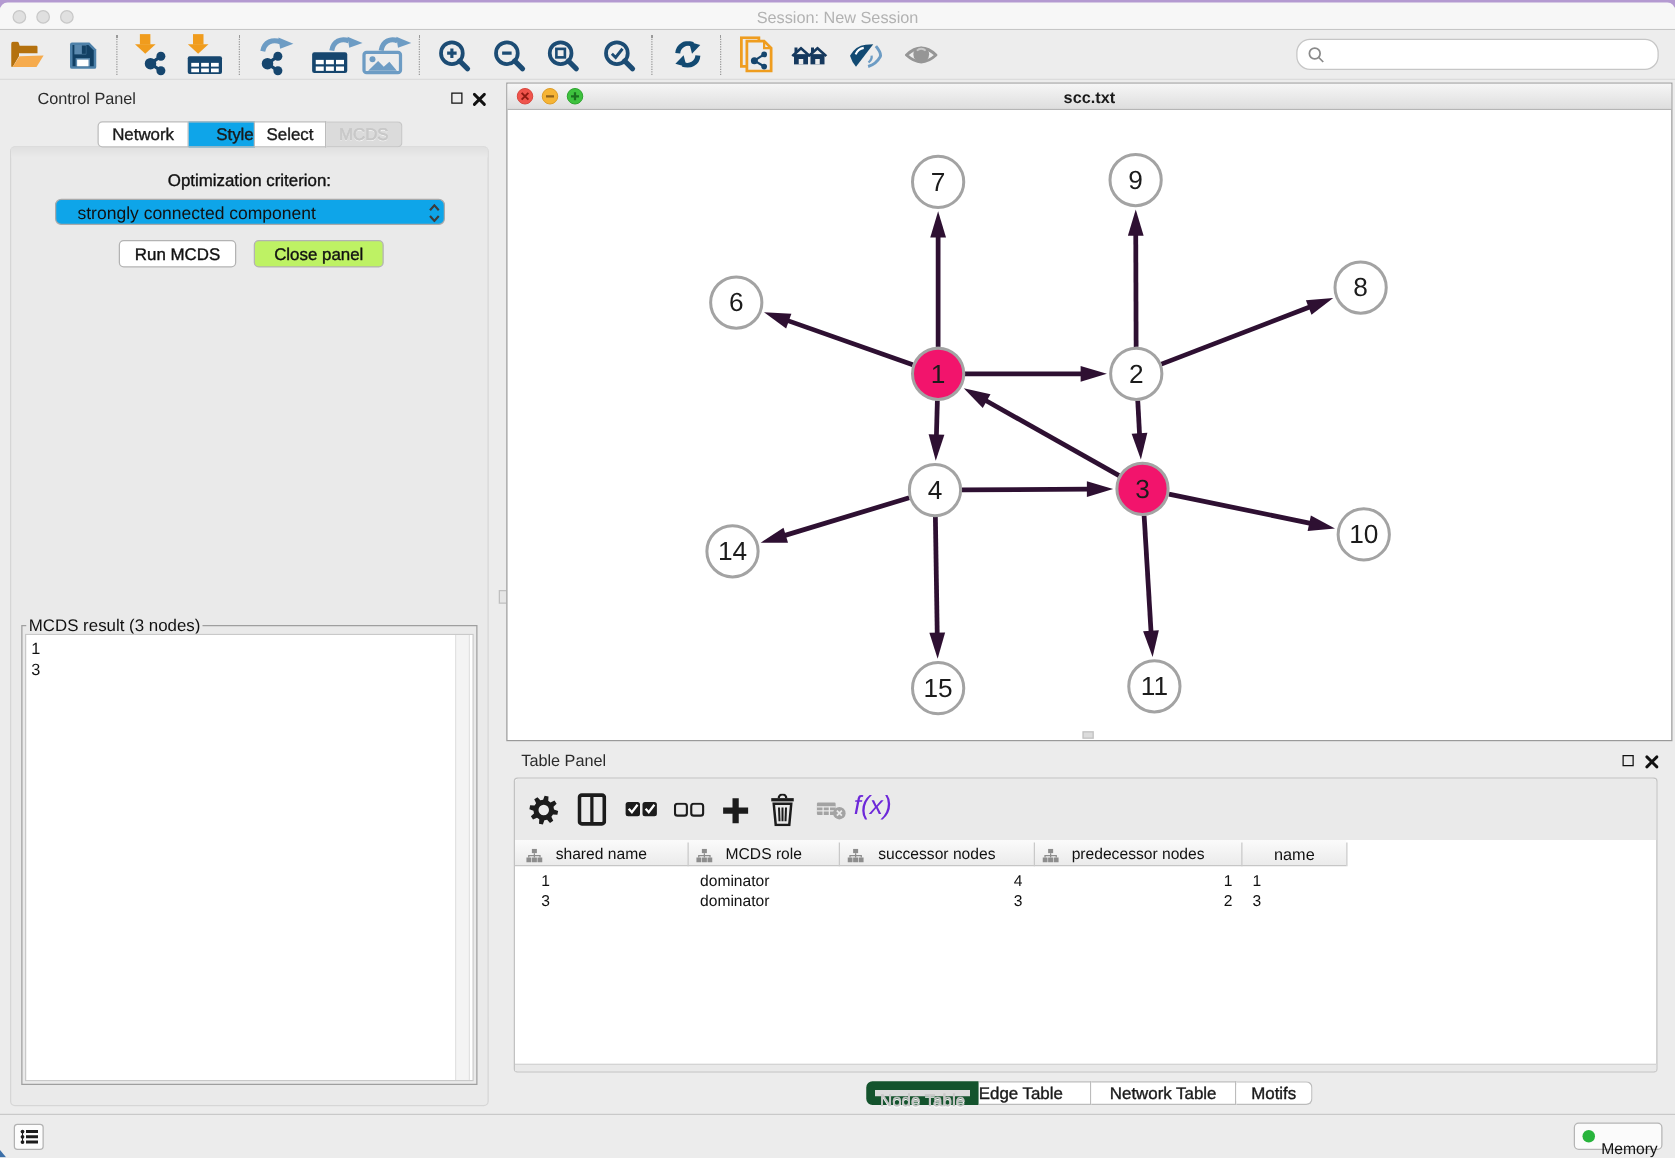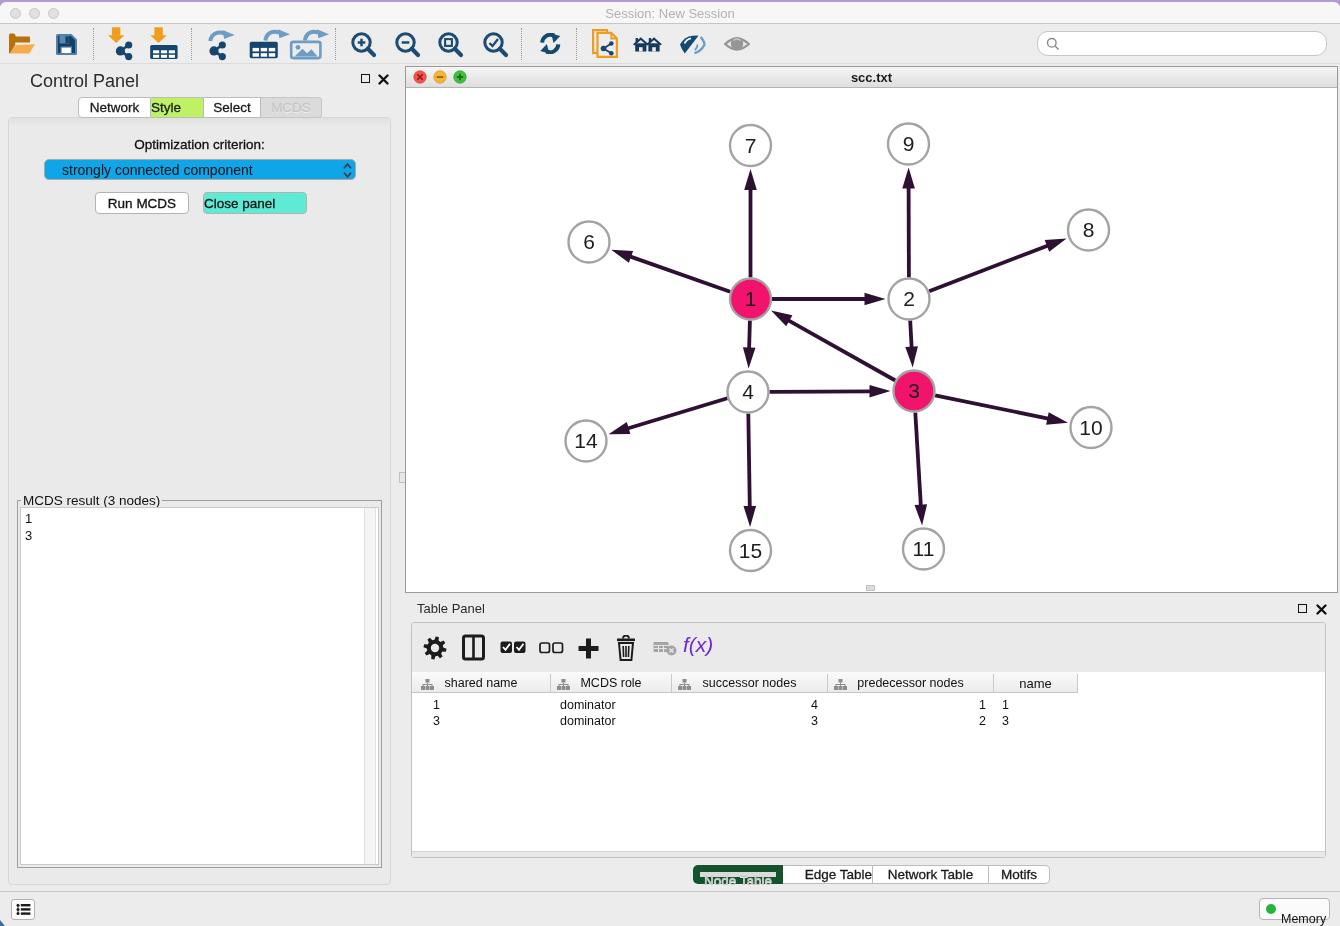--- a/index.html
+++ b/index.html
@@ -174,45 +174,45 @@
 <path d="M9.5,5.5 a5,5 0 0 1 7,0" fill="none" stroke="#c9c9c9" stroke-width="1.6"></path>
 </svg>
 </div>
 
 <div class="abs" style="left:1037px;top:31px;width:290px;height:25px;background:#fff;border:1px solid #c6c6c6;border-radius:11px"></div>
 <svg class="abs" style="left:1046px;top:37px" width="14" height="14" viewBox="0 0 14 14">
 <circle cx="5.8" cy="5.8" r="4.3" fill="none" stroke="#8a8a8a" stroke-width="1.4"></circle>
 <line x1="9" y1="9" x2="12.6" y2="12.6" stroke="#8a8a8a" stroke-width="1.4"></line>
 </svg>
 
-<div class="abs" style="left:30px;top:71px;font-size:18px;color:#2b2b2b">Control Panel</div>
+<div class="abs" style="left:30px;top:71px;font-size:13px;color:#2b2b2b">Control Panel</div>
 <div class="abs" style="left:361px;top:74px;width:9px;height:9px;border:1.6px solid #111"></div>
 <svg class="abs" style="left:378px;top:74px" width="11" height="11" viewBox="0 0 11 11">
 <path d="M1.5,1.5 L9.5,9.5 M9.5,1.5 L1.5,9.5" stroke="#111" stroke-width="2.3" stroke-linecap="round"></path>
 </svg>
 
 <div class="abs" style="left:8px;top:117px;width:383px;height:768px;background:#eaeaea;border:1px solid #d6d6d6;border-radius:4px"></div>
 <div class="abs" style="left:9px;top:118px;width:381px;height:8px;background:linear-gradient(#e0e0e0,#eaeaea)"></div>
 
 <div class="abs" style="left:78px;top:97px;height:21px;display:flex;font-size:13.5px">
 <div style="width:73px;background:#fff;border:1px solid #bcbcbc;border-radius:4px 0 0 4px;text-align:center;line-height:20px;color:#1a1a1a;-webkit-text-stroke:0.3px #1a1a1a">Network</div>
-<div style="width:53px;background:#bef264;border:1px solid #bcbcbc;border-left:none;text-align:left;line-height:20px;color:#1a1a1a;-webkit-text-stroke:0.3px #1a1a1a">Style</div>
+<div style="width:53px;background:#0ea5e9;border:1px solid #bcbcbc;border-left:none;text-align:right;line-height:20px;color:#1a1a1a;-webkit-text-stroke:0.3px #1a1a1a">Style</div>
 <div style="width:57px;background:#fff;border:1px solid #bcbcbc;border-left:none;text-align:center;line-height:20px;color:#1a1a1a;-webkit-text-stroke:0.3px #1a1a1a">Select</div>
 <div style="width:61px;background:#dbdbdb;border:1px solid #c6c6c6;border-left:none;border-radius:0 4px 4px 0;text-align:center;line-height:20px;color:#c9c9c9;text-shadow:0 1px 0 #f7f7f7;-webkit-text-stroke:0.4px #c4c4c4">MCDS</div>
 </div>
 <div class="abs" style="left:0;top:137px;width:399px;text-align:center;font-size:13.5px;color:#111;-webkit-text-stroke:0.3px #111">Optimization criterion:</div>
 
 <div class="abs" style="left:44px;top:159px;width:312px;height:21px;background:#0ea5e9;border:1px solid #a9a9a9;border-radius:5px;font-size:14px;color:#111;line-height:20px;padding-left:17px">strongly connected component</div>
 <svg class="abs" style="left:342px;top:163px" width="11" height="15" viewBox="0 0 11 15">
 <path d="M2,5.2 L5.5,1.2 L9,5.2" fill="none" stroke="#3c3c3c" stroke-width="1.7"></path>
 <path d="M2,9.8 L5.5,13.8 L9,9.8" fill="none" stroke="#3c3c3c" stroke-width="1.7"></path>
 </svg>
 
 <div class="abs" style="left:95px;top:192px;width:94px;height:22px;background:#fff;border:1px solid #b3b3b3;border-radius:4px;text-align:center;line-height:21px;font-size:13.5px;color:#111;-webkit-text-stroke:0.3px #111">Run MCDS</div>
-<div class="abs" style="left:203px;top:192px;width:104px;height:22px;background:#5eead4;border:1px solid #b3b3b3;border-radius:4px;text-align:left;line-height:21px;font-size:13.5px;color:#111;-webkit-text-stroke:0.3px #111">Close panel</div>
+<div class="abs" style="left:203px;top:192px;width:104px;height:22px;background:#bef264;border:1px solid #b3b3b3;border-radius:4px;text-align:center;line-height:21px;font-size:13.5px;color:#111;-webkit-text-stroke:0.3px #111">Close panel</div>
 
 <div class="abs" style="left:17px;top:500px;width:365px;height:368px;border:1px solid #9f9f9f"></div>
 <div class="abs" style="left:21px;top:493px;background:#eaeaea;font-size:13.5px;color:#111;padding:0 2px">MCDS result (3 nodes)</div>
 <div class="abs" style="left:20px;top:507px;width:359px;height:358px;background:#fff;border:1px solid #c9c9c9"></div>
 <div class="abs" style="left:364px;top:508px;width:12px;height:356px;background:#f4f4f4;border-left:1px solid #e2e2e2;border-right:1px solid #e2e2e2"></div>
 <div class="abs" style="left:25px;top:511px;font-size:13px;color:#111;line-height:16.5px">1<br>3</div>
 
 <div class="abs" style="left:399px;top:472px;width:8px;height:11px;background:#e6e6e6;border:1px solid #c0c0c0"></div>
 
 <div class="abs" style="left:405px;top:66px;width:933px;height:527px;border:1px solid #9a9a9a;background:#fff"></div>
@@ -389,21 +389,21 @@
 <div class="abs" style="left:828px;top:698px;width:158px;text-align:right;font-size:12.5px;color:#111">1</div>
 <div class="abs" style="left:1002px;top:698px;font-size:12.5px;color:#111">1</div>
 <div class="abs" style="left:433px;top:714px;font-size:12.5px;color:#111">3</div>
 <div class="abs" style="left:560px;top:714px;font-size:12.5px;color:#111">dominator</div>
 <div class="abs" style="left:672px;top:714px;width:146px;text-align:right;font-size:12.5px;color:#111">3</div>
 <div class="abs" style="left:828px;top:714px;width:158px;text-align:right;font-size:12.5px;color:#111">2</div>
 <div class="abs" style="left:1002px;top:714px;font-size:12.5px;color:#111">3</div>
 
 <div class="abs" style="left:693px;top:865px;height:19px;display:flex;font-size:13.5px">
 <div style="width:90px;background:#dbdbdb;border:7px solid #14532d;border-radius:5px 0 0 5px;text-align:center;line-height:18px;color:#c9c9c9;text-shadow:0 1px 0 #f7f7f7;-webkit-text-stroke:0.4px #c4c4c4">Node Table</div>
-<div style="width:90px;background:#fff;border:1px solid #bcbcbc;border-left:none;text-align:right;line-height:18px;color:#1a1a1a;-webkit-text-stroke:0.3px #1a1a1a">Edge Table</div>
+<div style="width:90px;background:#fff;border:1px solid #bcbcbc;border-left:none;text-align:left;line-height:18px;color:#1a1a1a;-webkit-text-stroke:0.3px #1a1a1a">Edge Table</div>
 <div style="width:116px;background:#fff;border:1px solid #bcbcbc;border-left:none;text-align:center;line-height:18px;color:#1a1a1a;-webkit-text-stroke:0.3px #1a1a1a">Network Table</div>
 <div style="width:61px;background:#fff;border:1px solid #bcbcbc;border-left:none;border-radius:0 5px 5px 0;text-align:center;line-height:18px;color:#1a1a1a;-webkit-text-stroke:0.3px #1a1a1a">Motifs</div>
 </div>
 
 <div class="abs" style="left:0;top:891px;width:1340px;height:1px;background:#c9c9c9"></div>
 <div class="abs" style="left:11px;top:899px;width:24px;height:21px;background:#fcfcfc;border:1px solid #b2b2b2;border-radius:3px"></div>
 <svg class="abs" style="left:16px;top:903px" width="15" height="13" viewBox="0 0 15 13">
 <line x1="2" y1="2" x2="2" y2="11" stroke="#1c1c1c" stroke-width="0.8"></line>
 <g fill="#1c1c1c">
 <circle cx="2" cy="2.2" r="1.5"></circle>

